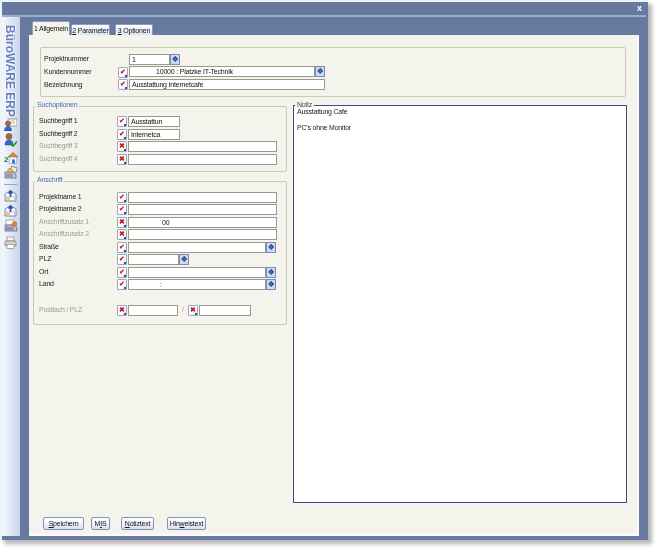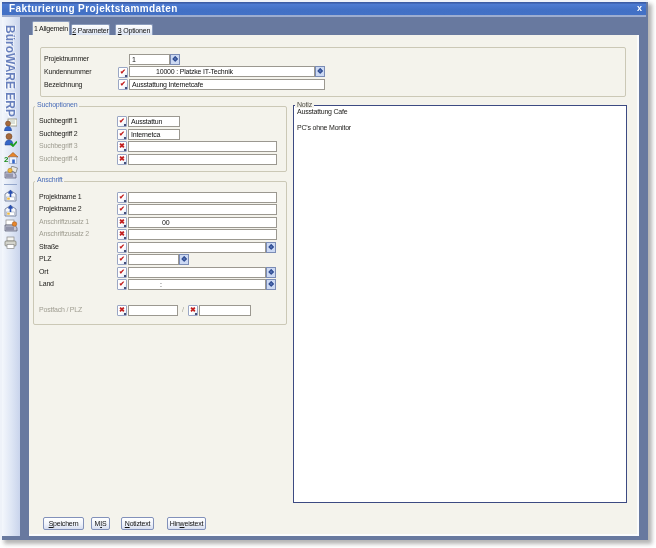--- a/index.html
+++ b/index.html
@@ -49,21 +49,20 @@
        font-size:7px;letter-spacing:-0.2px;color:#111;text-align:center;line-height:11px;white-space:nowrap}
   .sep{position:absolute;left:4px;width:13px;height:1px;background:#93a6cb}
   u{text-decoration:underline}
 </style>
 </head>
 <body>
 <div class="win">
   <div class="sidebar"></div>
   <div class="tborder"></div>
   <div class="lborder"></div>
-  <div class="title">Fakturierung Projektstammdaten</div>
   <div class="tsep"></div>
   <div class="closex">x</div>
   <div class="vtext">BüroWARE ERP</div>
 
   <svg class="abs" style="left:4px;top:118px" width="13" height="13">
     <rect x="4" y="1" width="9" height="7" fill="#fdfdf2" stroke="#8a8a7a" stroke-width="0.8"></rect>
     <line x1="6" y1="3" x2="11" y2="3" stroke="#9aa" stroke-width="0.7"></line>
     <line x1="6" y1="5" x2="11" y2="5" stroke="#9aa" stroke-width="0.7"></line>
     <circle cx="4" cy="5.5" r="2.5" fill="#a5693c" stroke="#6b3d1c" stroke-width="0.5"></circle>
     <path d="M0.5 13 Q0.5 8.5 4 8.5 Q7.5 8.5 7.5 13 Z" fill="#3566c8" stroke="#1d3f8c" stroke-width="0.5"></path>

